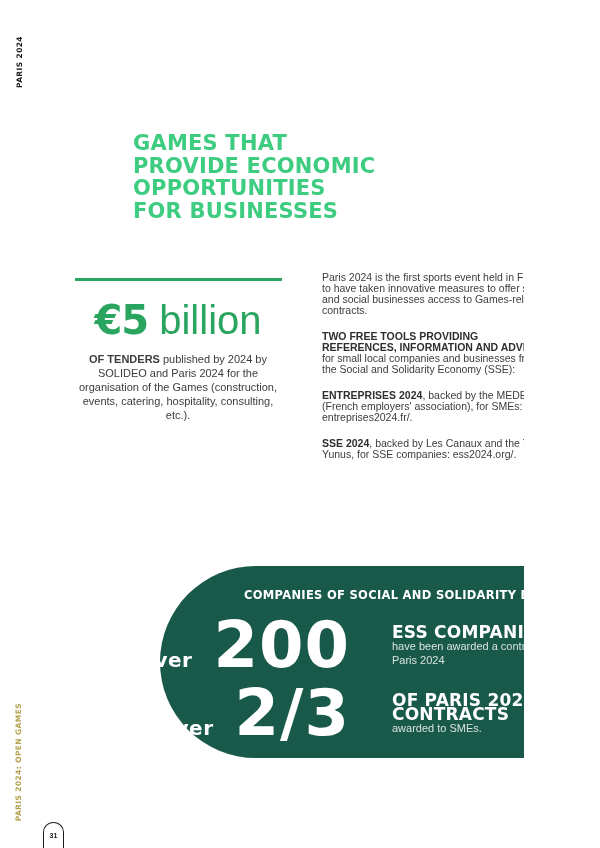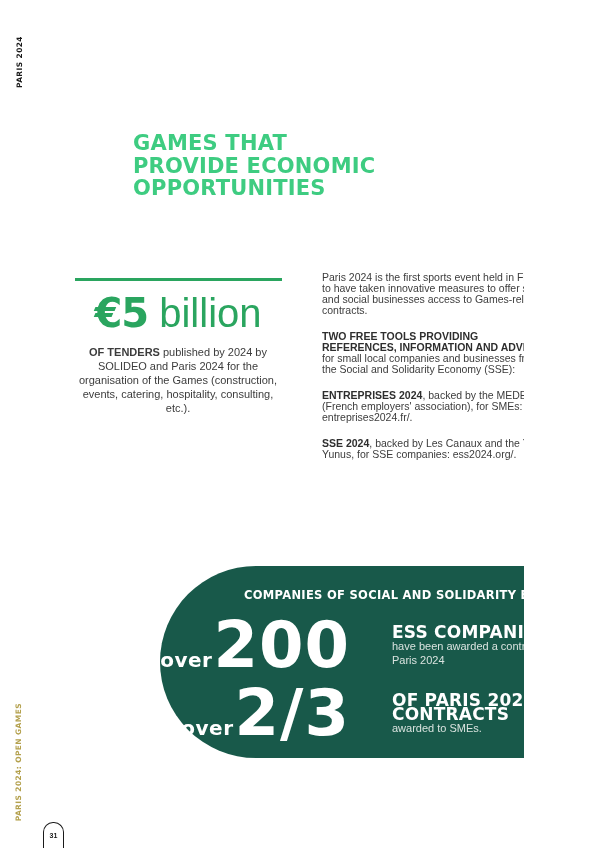--- a/index.html
+++ b/index.html
@@ -58,21 +58,21 @@
     width: 212px;
     text-align: center;
   }
   .stat-rule {
     width: 207px;
     height: 3px;
     margin: 0 auto;
     background: var(--green);
   }
   .stat-value {
-    margin-top: 10px;
+    margin-top: 17px;
     font-size: 40px;
     line-height: 44px;
     color: var(--green);
     font-family: "DejaVu Sans", sans-serif;
     white-space: nowrap;
   }
   .stat-value .big-bold { font-weight: 800; letter-spacing: -1px; }
   .stat-value .big-light { font-family: "Liberation Sans", sans-serif; font-weight: 400; }
   .stat-desc {
     margin: 10px auto 8px;
@@ -124,21 +124,21 @@
     display: flex;
     align-items: center;
   }
   .card-row.row-0 { top: 46px; }
   .card-row.row-1 { top: 114px; }
   .stat-left {
     width: 190px;
     display: flex;
     justify-content: flex-end;
     align-items: baseline;
-    gap: 1px;
+    gap: 21px;
   }
   .over-word {
     font-family: "DejaVu Sans", sans-serif;
     font-size: 20px;
     font-weight: 600;
     letter-spacing: 0.5px;
   }
   .big-number {
     font-family: "DejaVu Sans", sans-serif;
     font-size: 64px;
@@ -186,20 +186,21 @@
 <body>
 
 <div class="page">
 
   <div class="side-label top">PARIS 2024</div>
 
   <div class="heading">
     <div>GAMES THAT</div>
     <div>PROVIDE ECONOMIC</div>
     <div>OPPORTUNITIES</div>
+    <div>FOR BUSINESSES</div>
   </div>
 
   <div class="stat-col">
     <div class="stat-rule"></div>
     <div class="stat-value">
       <span class="big-bold">€5</span><span class="big-light"> billion</span>
     </div>
     <div class="stat-desc">
       <b>OF TENDERS</b><span> published by 2024 by SOLIDEO and Paris 2024 for the organisation of the Games (construction, events, catering, hospitality, consulting, etc.).</span>
     </div>

